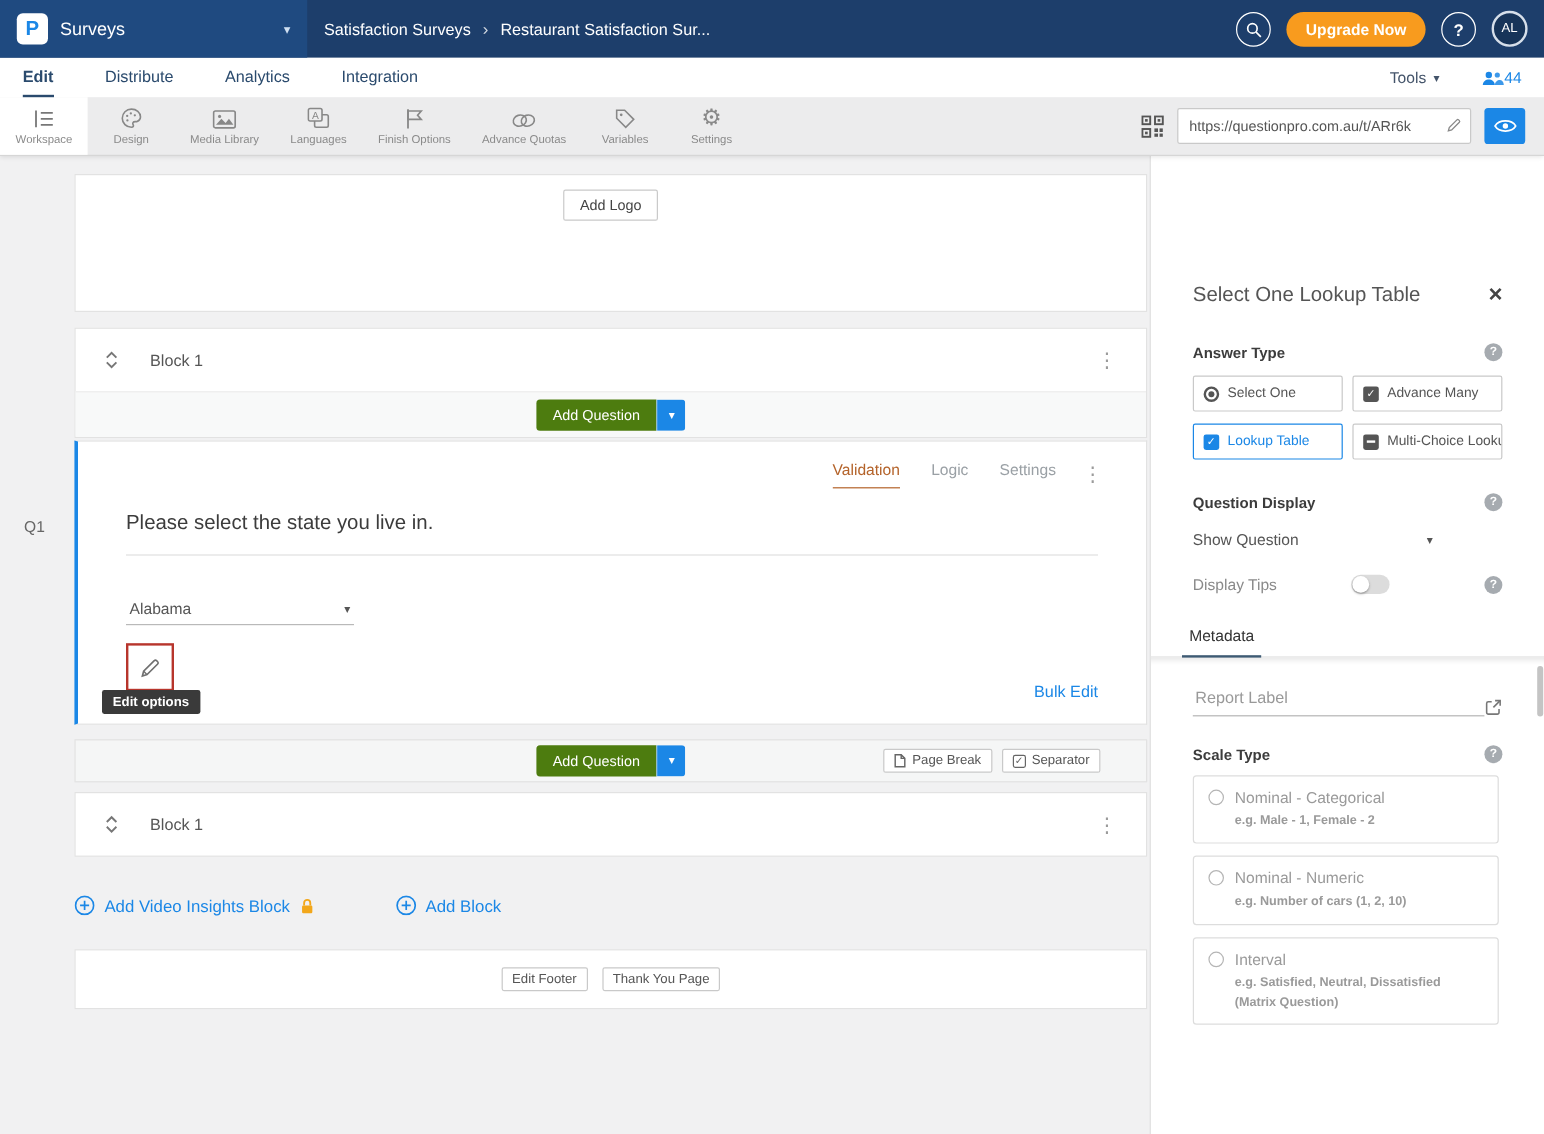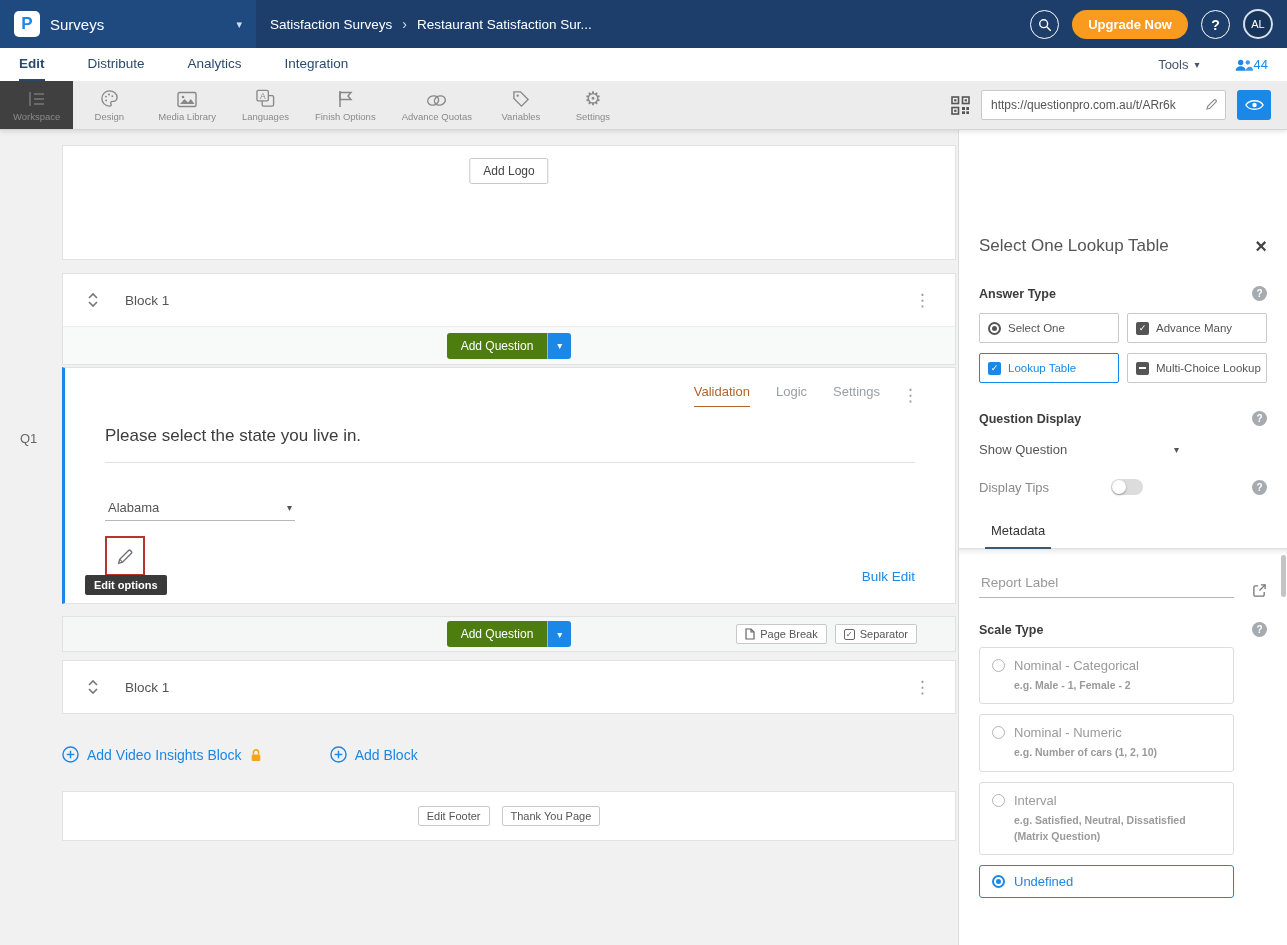--- a/index.html
+++ b/index.html
@@ -24,21 +24,21 @@
   .tabbar{position:absolute;top:48px;left:0;right:0;height:33px;background:#fff;display:flex;align-items:stretch;padding:0 19px;z-index:29}
   .tab{display:flex;align-items:center;margin-right:43px;font-size:13.5px;color:#2a4a6d;cursor:pointer;border-bottom:2px solid transparent}
   .tab.active{border-bottom-color:#2a4a6d;font-weight:bold}
   .tabbar-right{margin-left:auto;display:flex;align-items:center;gap:10px}
   .tools{display:flex;align-items:center;gap:6px;font-size:13px;color:#44546a;cursor:pointer}
   .collab{display:flex;align-items:center;gap:0;margin-left:24px;color:#1b87e6;font-size:13px;cursor:pointer}
 
   
   .toolbar{position:absolute;top:81px;left:0;right:0;height:49px;background:#ececed;border-bottom:1px solid #d6d6d6;display:flex;align-items:stretch;box-shadow:0 2px 4px rgba(0,0,0,.10);z-index:28}
   .tool-item{display:flex;flex-direction:column;align-items:center;justify-content:center;gap:3px;padding:0 13px;min-width:72px;cursor:pointer}
-  .tool-item.active{background:#404040}
+  .tool-item.active{background:#ffffff}
   .tool-item .glyph{height:19px;display:flex;align-items:flex-end}
   .tool-label{font-size:9.5px;color:#8a8a8a;white-space:nowrap}
   .gear-glyph{font-size:19px;line-height:19px;color:#8a8a8a}
   .toolbar-right{margin-left:auto;display:flex;align-items:center;gap:11px;padding-right:16px}
   .url-wrap{position:relative;width:245px}
   .url-input{width:100%;height:30px;border:1px solid #c9c9c9;border-radius:2px;background:#fff;font-size:12px;color:#555;padding:0 28px 0 9px;font-family:"Liberation Sans",sans-serif}
   .url-pencil{position:absolute;right:7px;top:7px;cursor:pointer}
   .eye-btn{width:34px;height:30px;background:#1b87e6;border-radius:3px;display:flex;align-items:center;justify-content:center;cursor:pointer}
 
   
@@ -77,21 +77,21 @@
   .mini-check{width:11px;height:11px;border:1.2px solid #666;border-radius:2px;font-size:8.5px;line-height:9px;text-align:center;color:#666}
 
   .block2{margin-top:8px}
   .add-row{margin-top:32px;display:flex;justify-content:flex-start;gap:68px}
   .add-link{display:flex;align-items:center;gap:8px;color:#1b87e6;font-size:14px;cursor:pointer}
 
   .footer-card{margin-top:28px;height:50px;display:flex;align-items:center;justify-content:center;gap:12px}
 
   
   .sidebar{position:absolute;top:130px;left:958px;width:329px;bottom:0;background:#fff;border-left:1px solid #dcdcdc}
-  .side-pad{padding:0 20px}
+  .side-pad{padding:0 35px}
   .panel-title-row{margin-top:106px;display:flex;align-items:center}
   .panel-title{font-size:17px;color:#555}
   .close-x{margin-left:auto;font-size:20px;font-weight:bold;color:#444;cursor:pointer;line-height:1}
   .sec-label-row{display:flex;align-items:center}
   .sec-label{font-size:12.5px;font-weight:bold;color:#3c3c3c}
   .help{margin-left:auto;width:15px;height:15px;border-radius:50%;background:#a6abb0;color:#fff;font-size:10px;font-weight:bold;display:flex;align-items:center;justify-content:center;cursor:pointer}
   .at-grid{margin-top:12px;display:grid;grid-template-columns:1fr 1fr;column-gap:8px;row-gap:10px}
   .at-btn{height:30px;border:1px solid #c9c9c9;border-radius:2px;background:#fff;display:flex;align-items:center;gap:7px;padding:0 8px;font-size:11.5px;color:#555;cursor:pointer;white-space:nowrap;overflow:hidden}
   .at-btn.selected{border-color:#1b87e6;color:#1b87e6}
   .ico-radio{width:13px;height:13px;border-radius:50%;border:2px solid #555;position:relative;flex:0 0 13px}
@@ -505,24 +505,18 @@
       </div>
 
       <div class="scale-card">
         <div class="scale-head">
           <span class="ico-radio empty"></span>
           <span>Interval</span>
         </div>
         <div class="scale-ex">e.g. Satisfied, Neutral, Dissatisfied (Matrix Question)</div>
       </div>
 
-      <div class="scale-card selected" style="padding:8px 12px">
-        <div class="scale-head">
-          <span class="ico-radio blue"></span>
-          <span>Undefined</span>
-        </div>
-      </div>
     </div>
 
     <div class="side-scrollbar"></div>
   </div>
 
 </div>
 
 </body></html>

